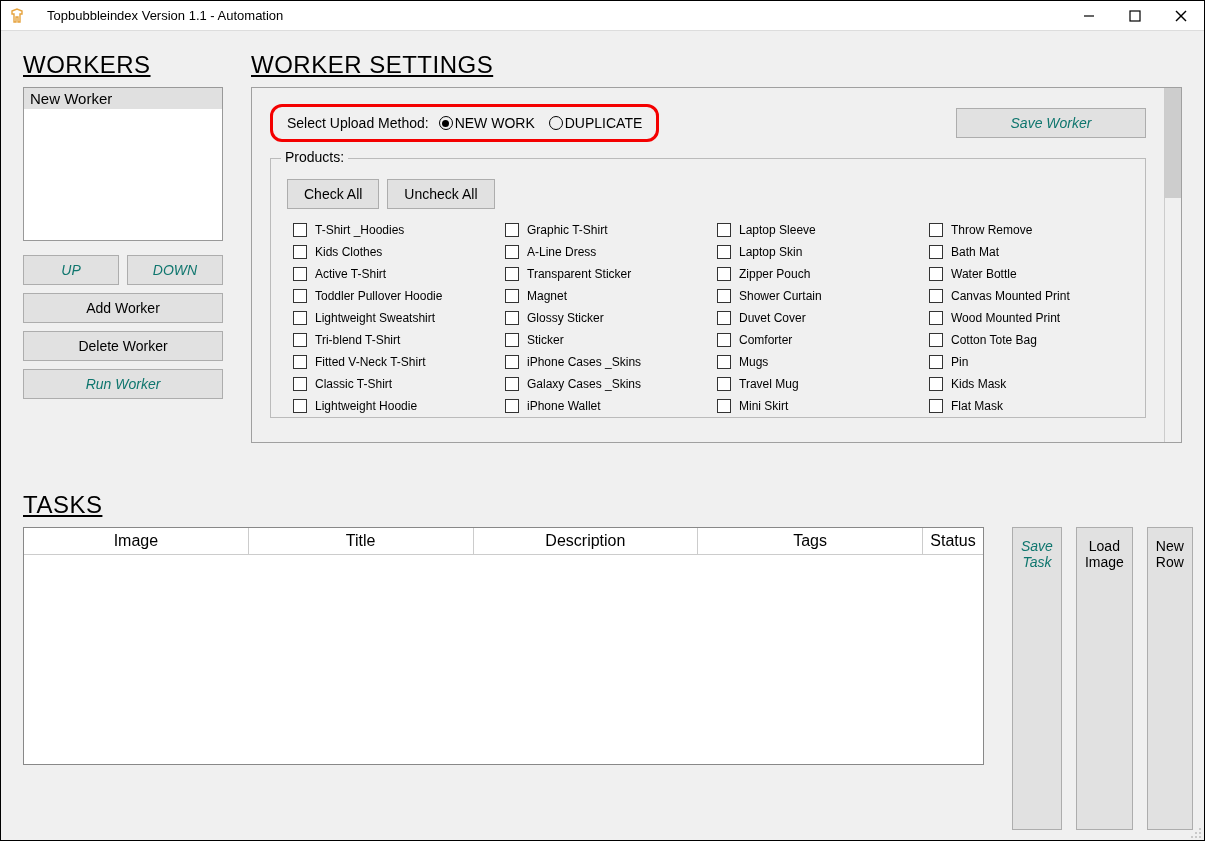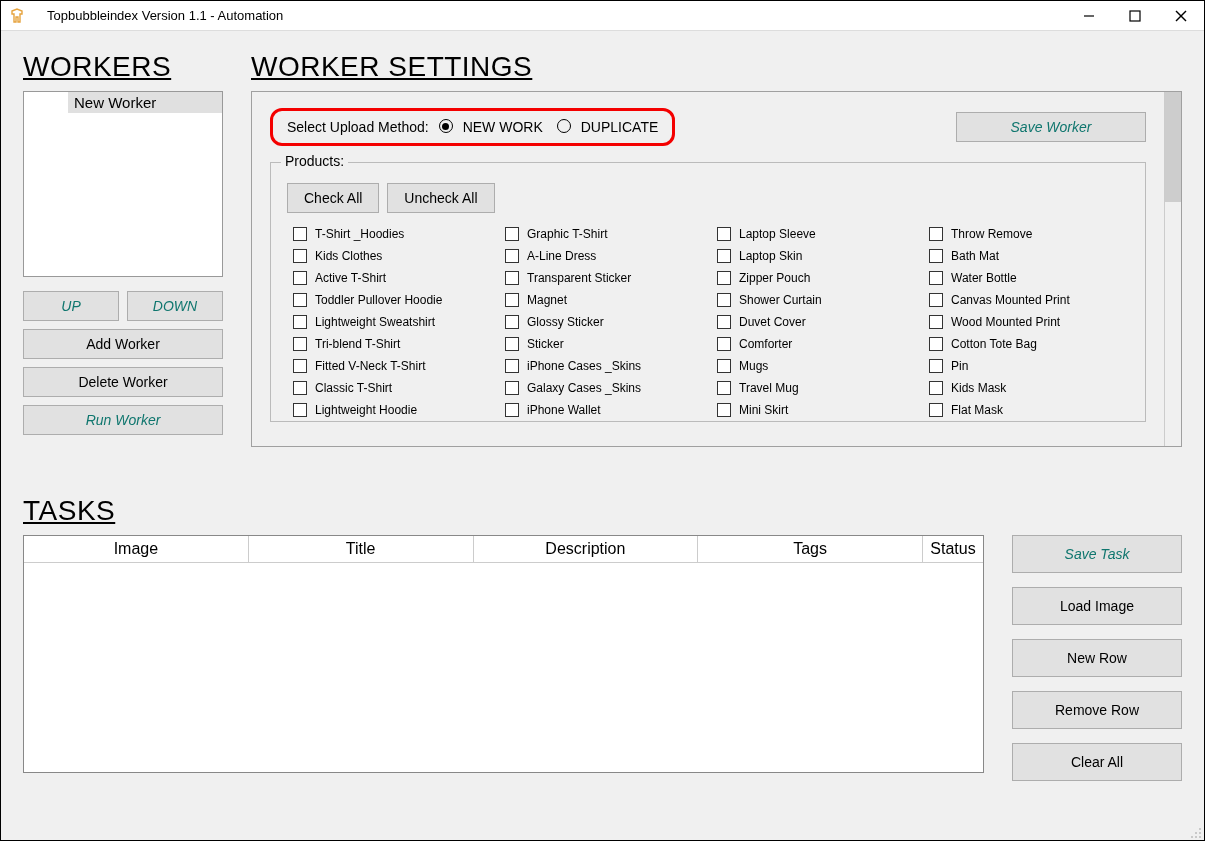--- a/index.html
+++ b/index.html
@@ -47,32 +47,31 @@
   background: #f0f0f0;
   display: flex;
   flex-direction: column;
   overflow: hidden;
 }
 .top-area {
   display: flex;
   gap: 28px;
 }
 .section-title {
-  font-size: 28px;
+  font-size: 24px;
   text-decoration: underline;
   margin: 0 0 8px 0;
   letter-spacing: 0.5px;
 }
 .workers-col { width: 200px; display: flex; flex-direction: column; }
 .listbox {
   background: #fff;
   border: 1px solid #999;
-  height: 186px;
+  height: 154px;
   overflow: auto;
-  padding-left: 44px;
 }
 .list-item {
   padding: 2px 6px;
   background: #e0e0e0;
   font-size: 15px;
 }
 .btn {
   background: #e1e1e1;
   border: 1px solid #adadad;
   padding: 6px 10px;
@@ -117,21 +116,21 @@
   align-items: center;
   gap: 10px;
 }
 .upload-row {
   display: flex;
   align-items: center;
   justify-content: space-between;
 }
 .radio-group { display: flex; align-items: center; gap: 14px; }
 .radio {
-  display: inline-flex; gap: 10px;
+  display: inline-flex; align-items: center; gap: 2px;
   font-size: 14px;
 }
 .radio-circle {
   width: 14px; height: 14px; border: 1.5px solid #000; border-radius: 50%;
   display: flex; align-items: center; justify-content: center;
 }
 .radio-dot { width: 7px; height: 7px; background: #000; border-radius: 50%; }
 .save-worker-btn { width: 190px; }
 .products-group {
   margin-top: 16px;
@@ -171,21 +170,21 @@
   flex-direction: column;
 }
 .table-head { display: flex; border-bottom: 1px solid #ccc; }
 .th {
   border-right: 1px solid #ccc;
   padding: 4px 0;
   text-align: center;
   font-size: 16px;
 }
 .th:last-child { border-right: none; }
-.tasks-btns { width: 170px; display: flex; flex-direction: column; gap: 14px; }
+.tasks-btns { width: 170px; display: flex; gap: 14px; }
 .tasks-btns .btn { padding: 10px 8px; }
 .resize-grip {
   position: absolute;
   right: 2px; bottom: 2px;
   width: 12px; height: 12px;
   opacity: 0.5;
 }
 </style>
 </head>
 <body>

